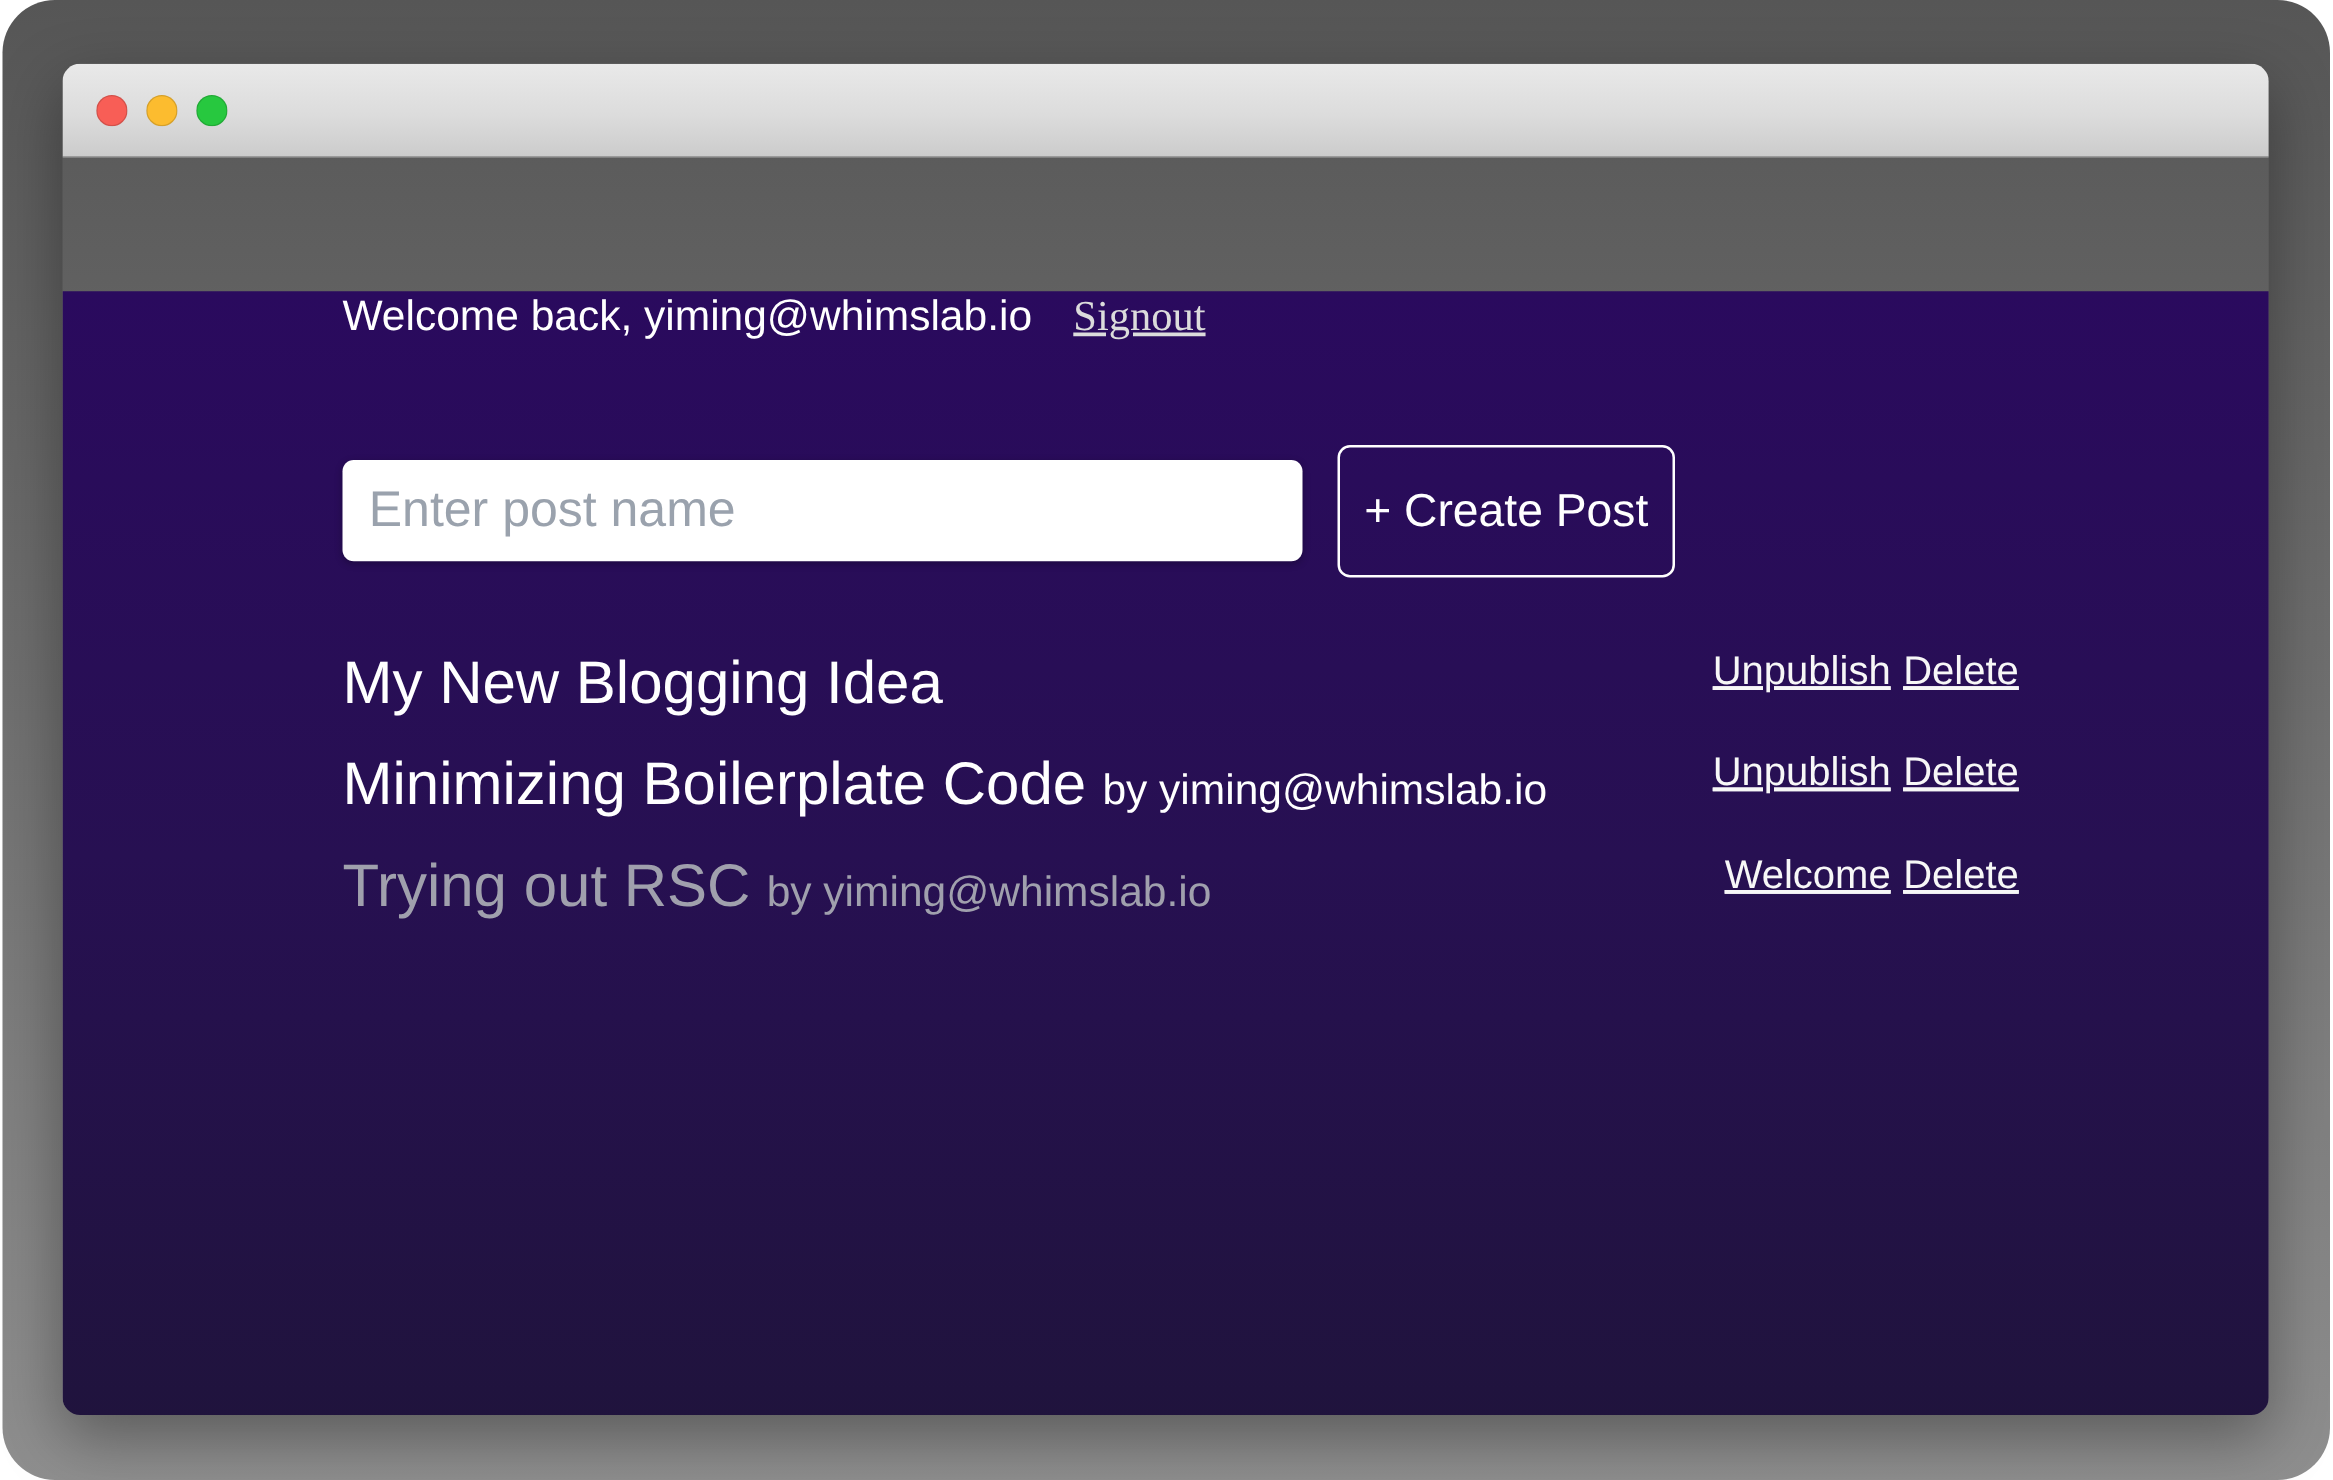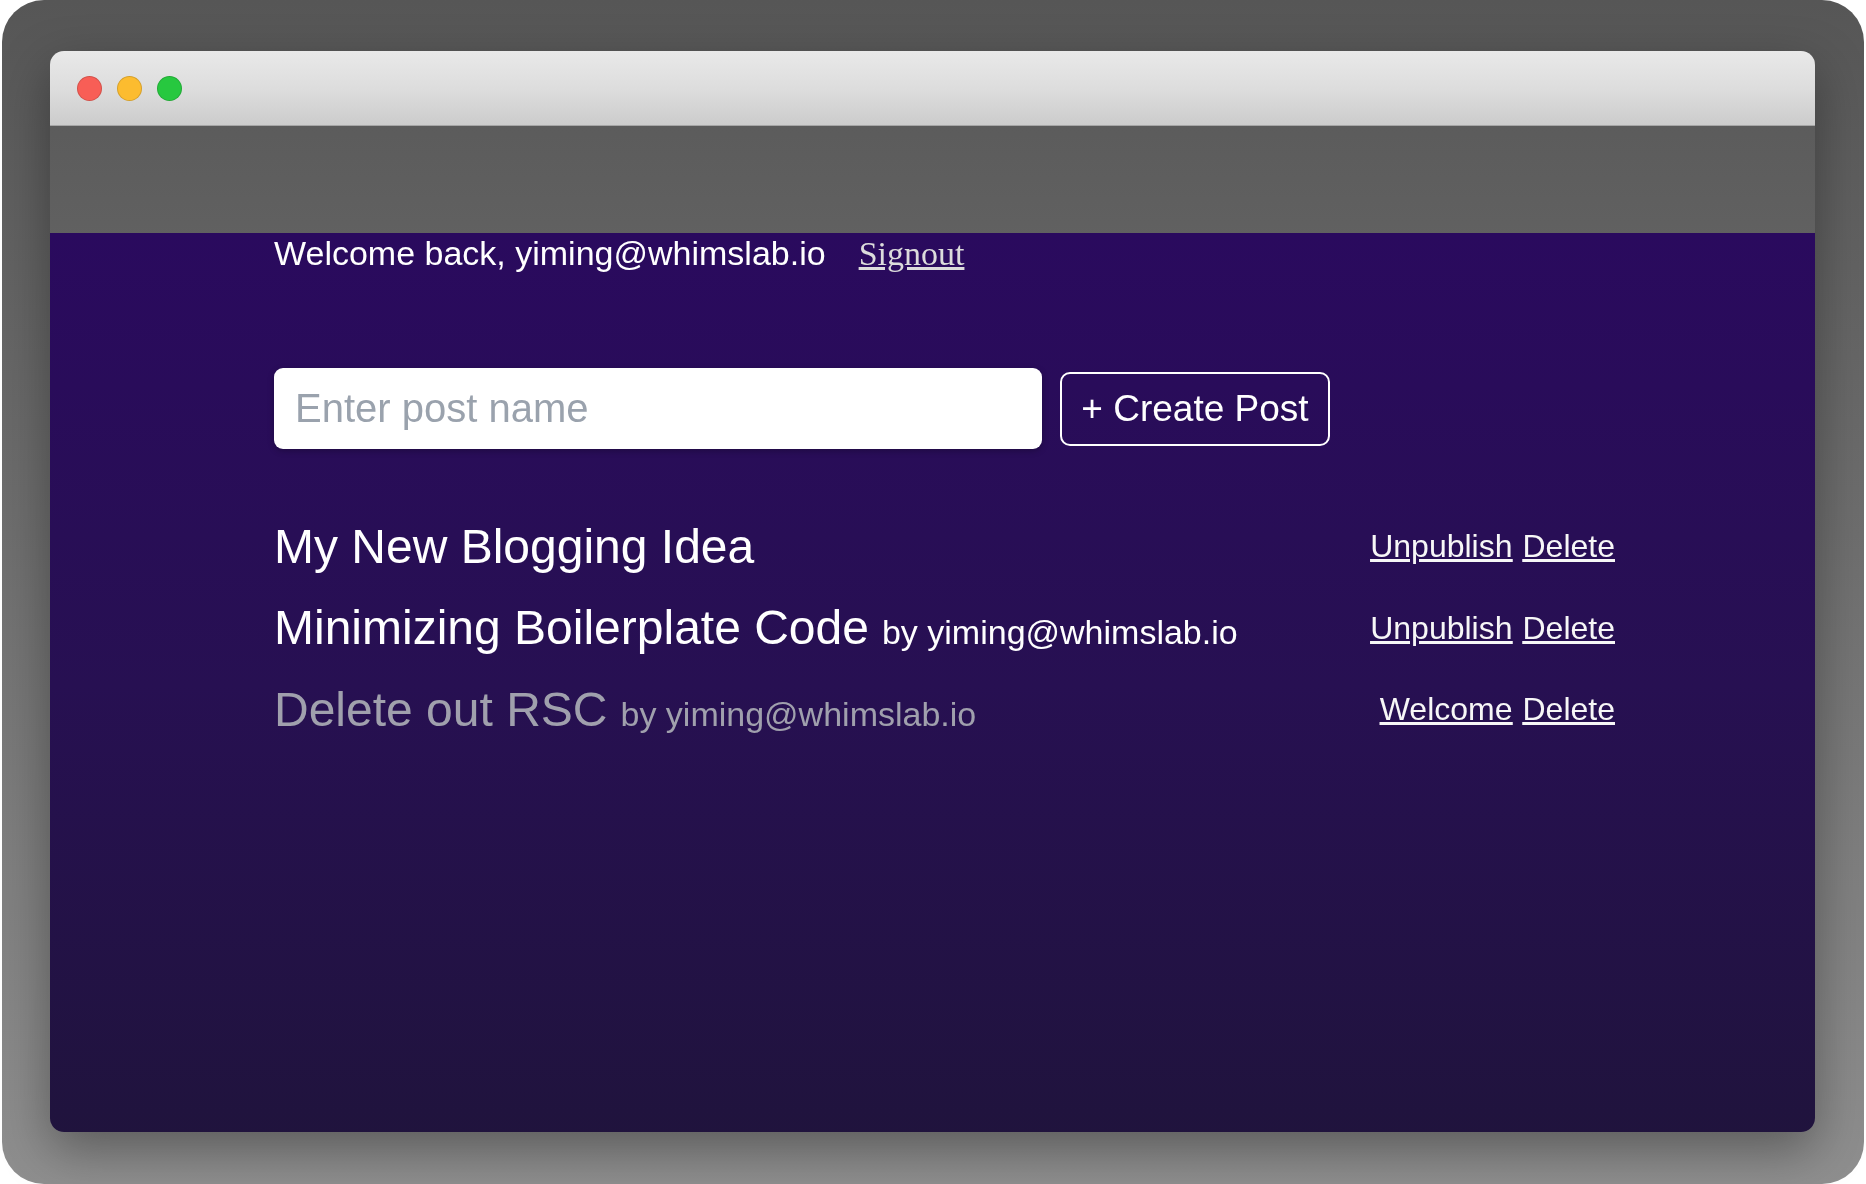--- a/index.html
+++ b/index.html
@@ -81,35 +81,35 @@
     border-radius: 9px;
     background: #ffffff;
     font-family: "Liberation Sans", sans-serif;
     font-size: 40px;
     color: #222222;
     padding: 0 21px;
     box-shadow: 0 2px 6px rgba(0,0,0,0.25);
   }
   .post-name-input::placeholder { color: #9aa2ad; }
   .create-post-button {
-    margin-left: 18px;
-    width: 270px; height: 74px;
+    margin-left: 28px;
+    width: 270px; height: 106px;
     background: transparent;
     border: 2px solid #ffffff;
     border-radius: 10px;
     color: #ffffff;
     font-family: "Liberation Sans", sans-serif;
     font-size: 37px;
     cursor: pointer;
     white-space: nowrap;
   }
   .post-list { margin-top: 64px; }
   .post-row {
     display: flex;
-    align-items: center;
+    align-items: flex-start;
     margin-bottom: 24px;
     gap: 36px;
   }
   .post-main { display: flex; align-items: baseline; min-width: 0; }
   .post-title {
     font-size: 48px; line-height: 1.2;
     font-weight: 400; color: #ffffff;
     white-space: nowrap;
   }
   .post-byline {
@@ -178,21 +178,21 @@
               <span class="post-byline">by yiming@whimslab.io</span>
             </div>
             <div class="post-actions">
               <a class="post-action-link">Unpublish</a>
               <a class="post-action-link">Delete</a>
             </div>
           </div>
 
           <div class="post-row draft">
             <div class="post-main">
-              <span class="post-title">Delete out RSC</span>
+              <span class="post-title">Trying out RSC</span>
               <span class="post-byline">by yiming@whimslab.io</span>
             </div>
             <div class="post-actions">
               <a class="post-action-link">Welcome</a>
               <a class="post-action-link">Delete</a>
             </div>
           </div>
 
         </div>
       </div>

